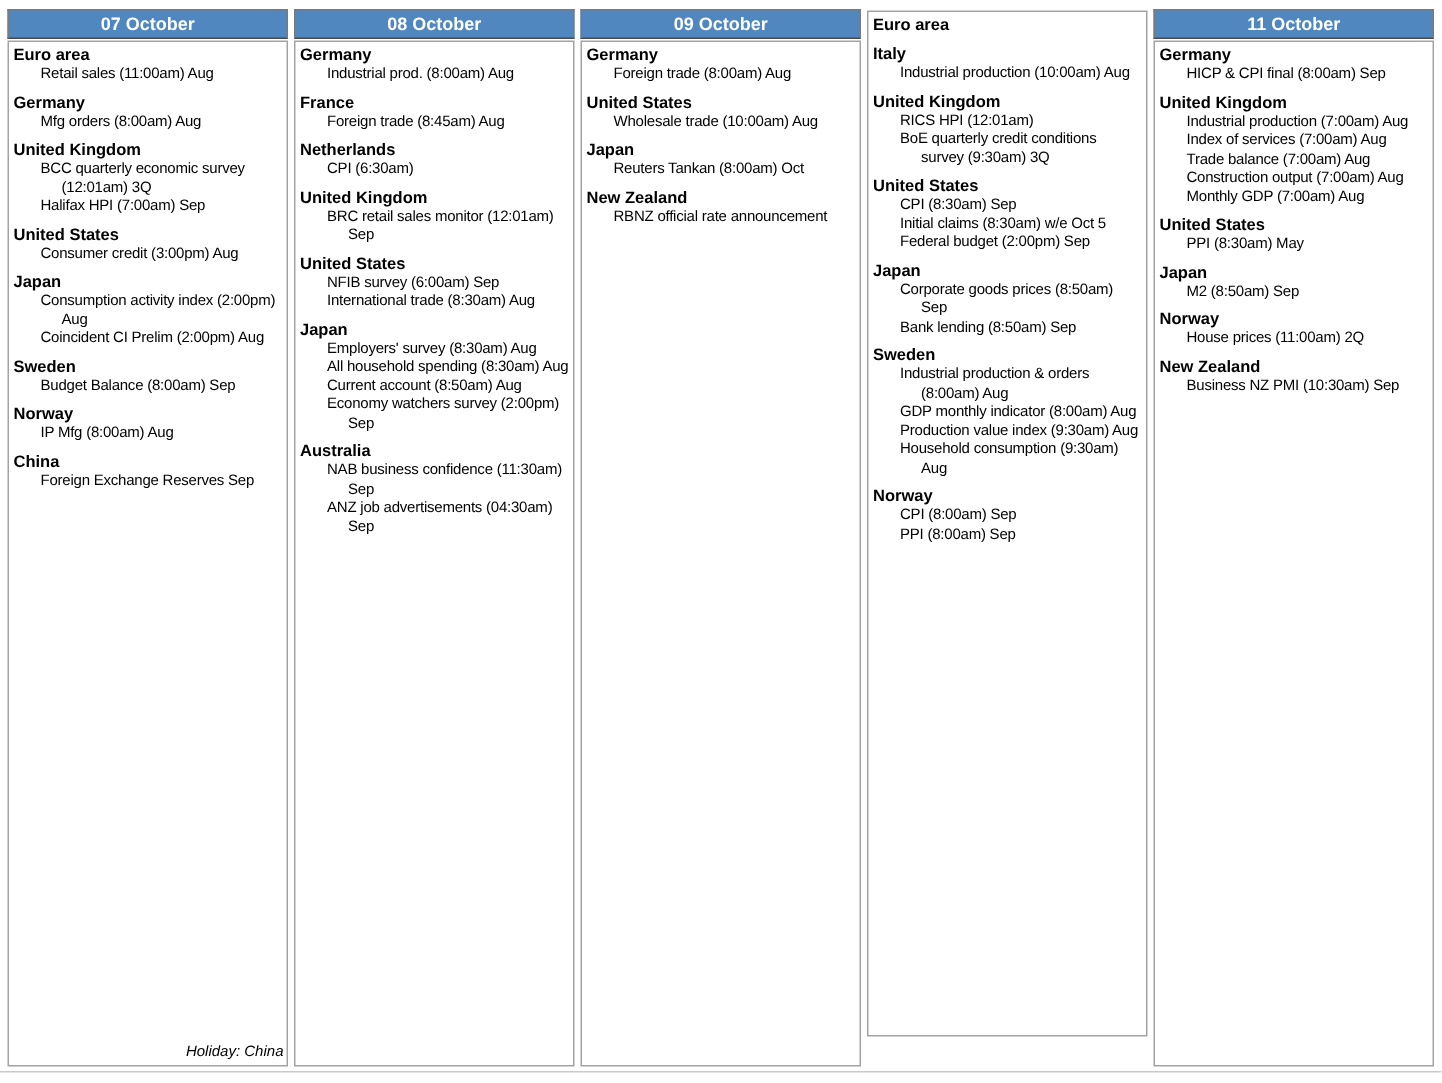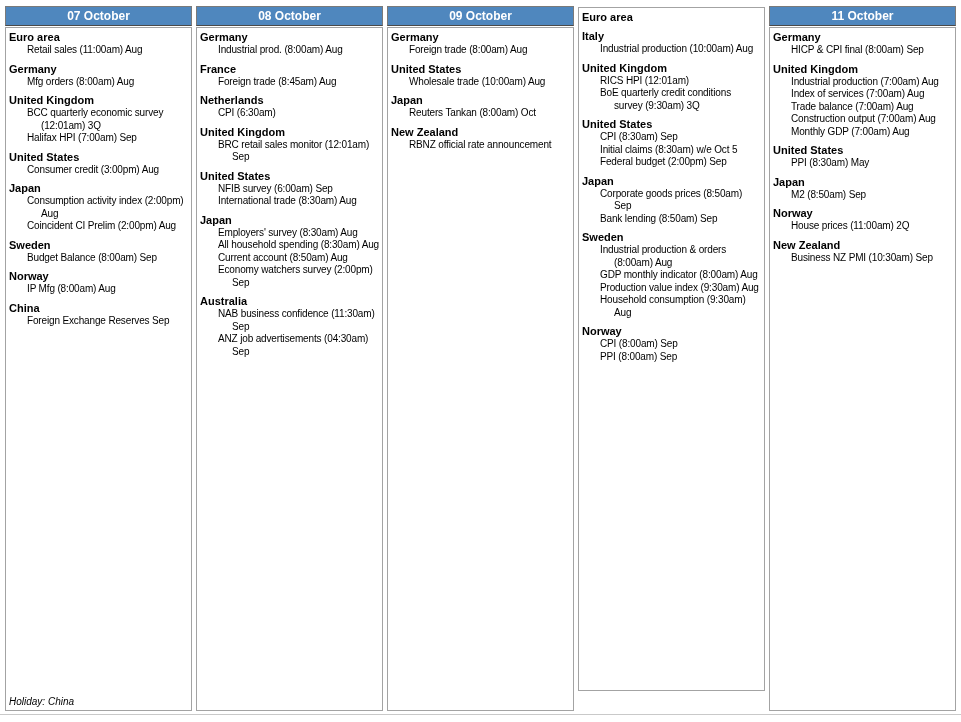--- a/index.html
+++ b/index.html
@@ -56,20 +56,21 @@
     line-height: 12.5px;
     letter-spacing: -0.15px;
     padding-left: 32px;
     text-indent: -14px;
   }
   .holiday-note {
     margin-top: auto;
     font-size: 10px;
     font-style: italic;
     line-height: 12px;
+    text-align: right;
   }
   .bottom-rule {
     margin-top: 3px;
     border-top: 1px solid var(--rule-color, #c9c9c9);
     height: 0;
   }
 </style>
 </head>
 <body>
 

